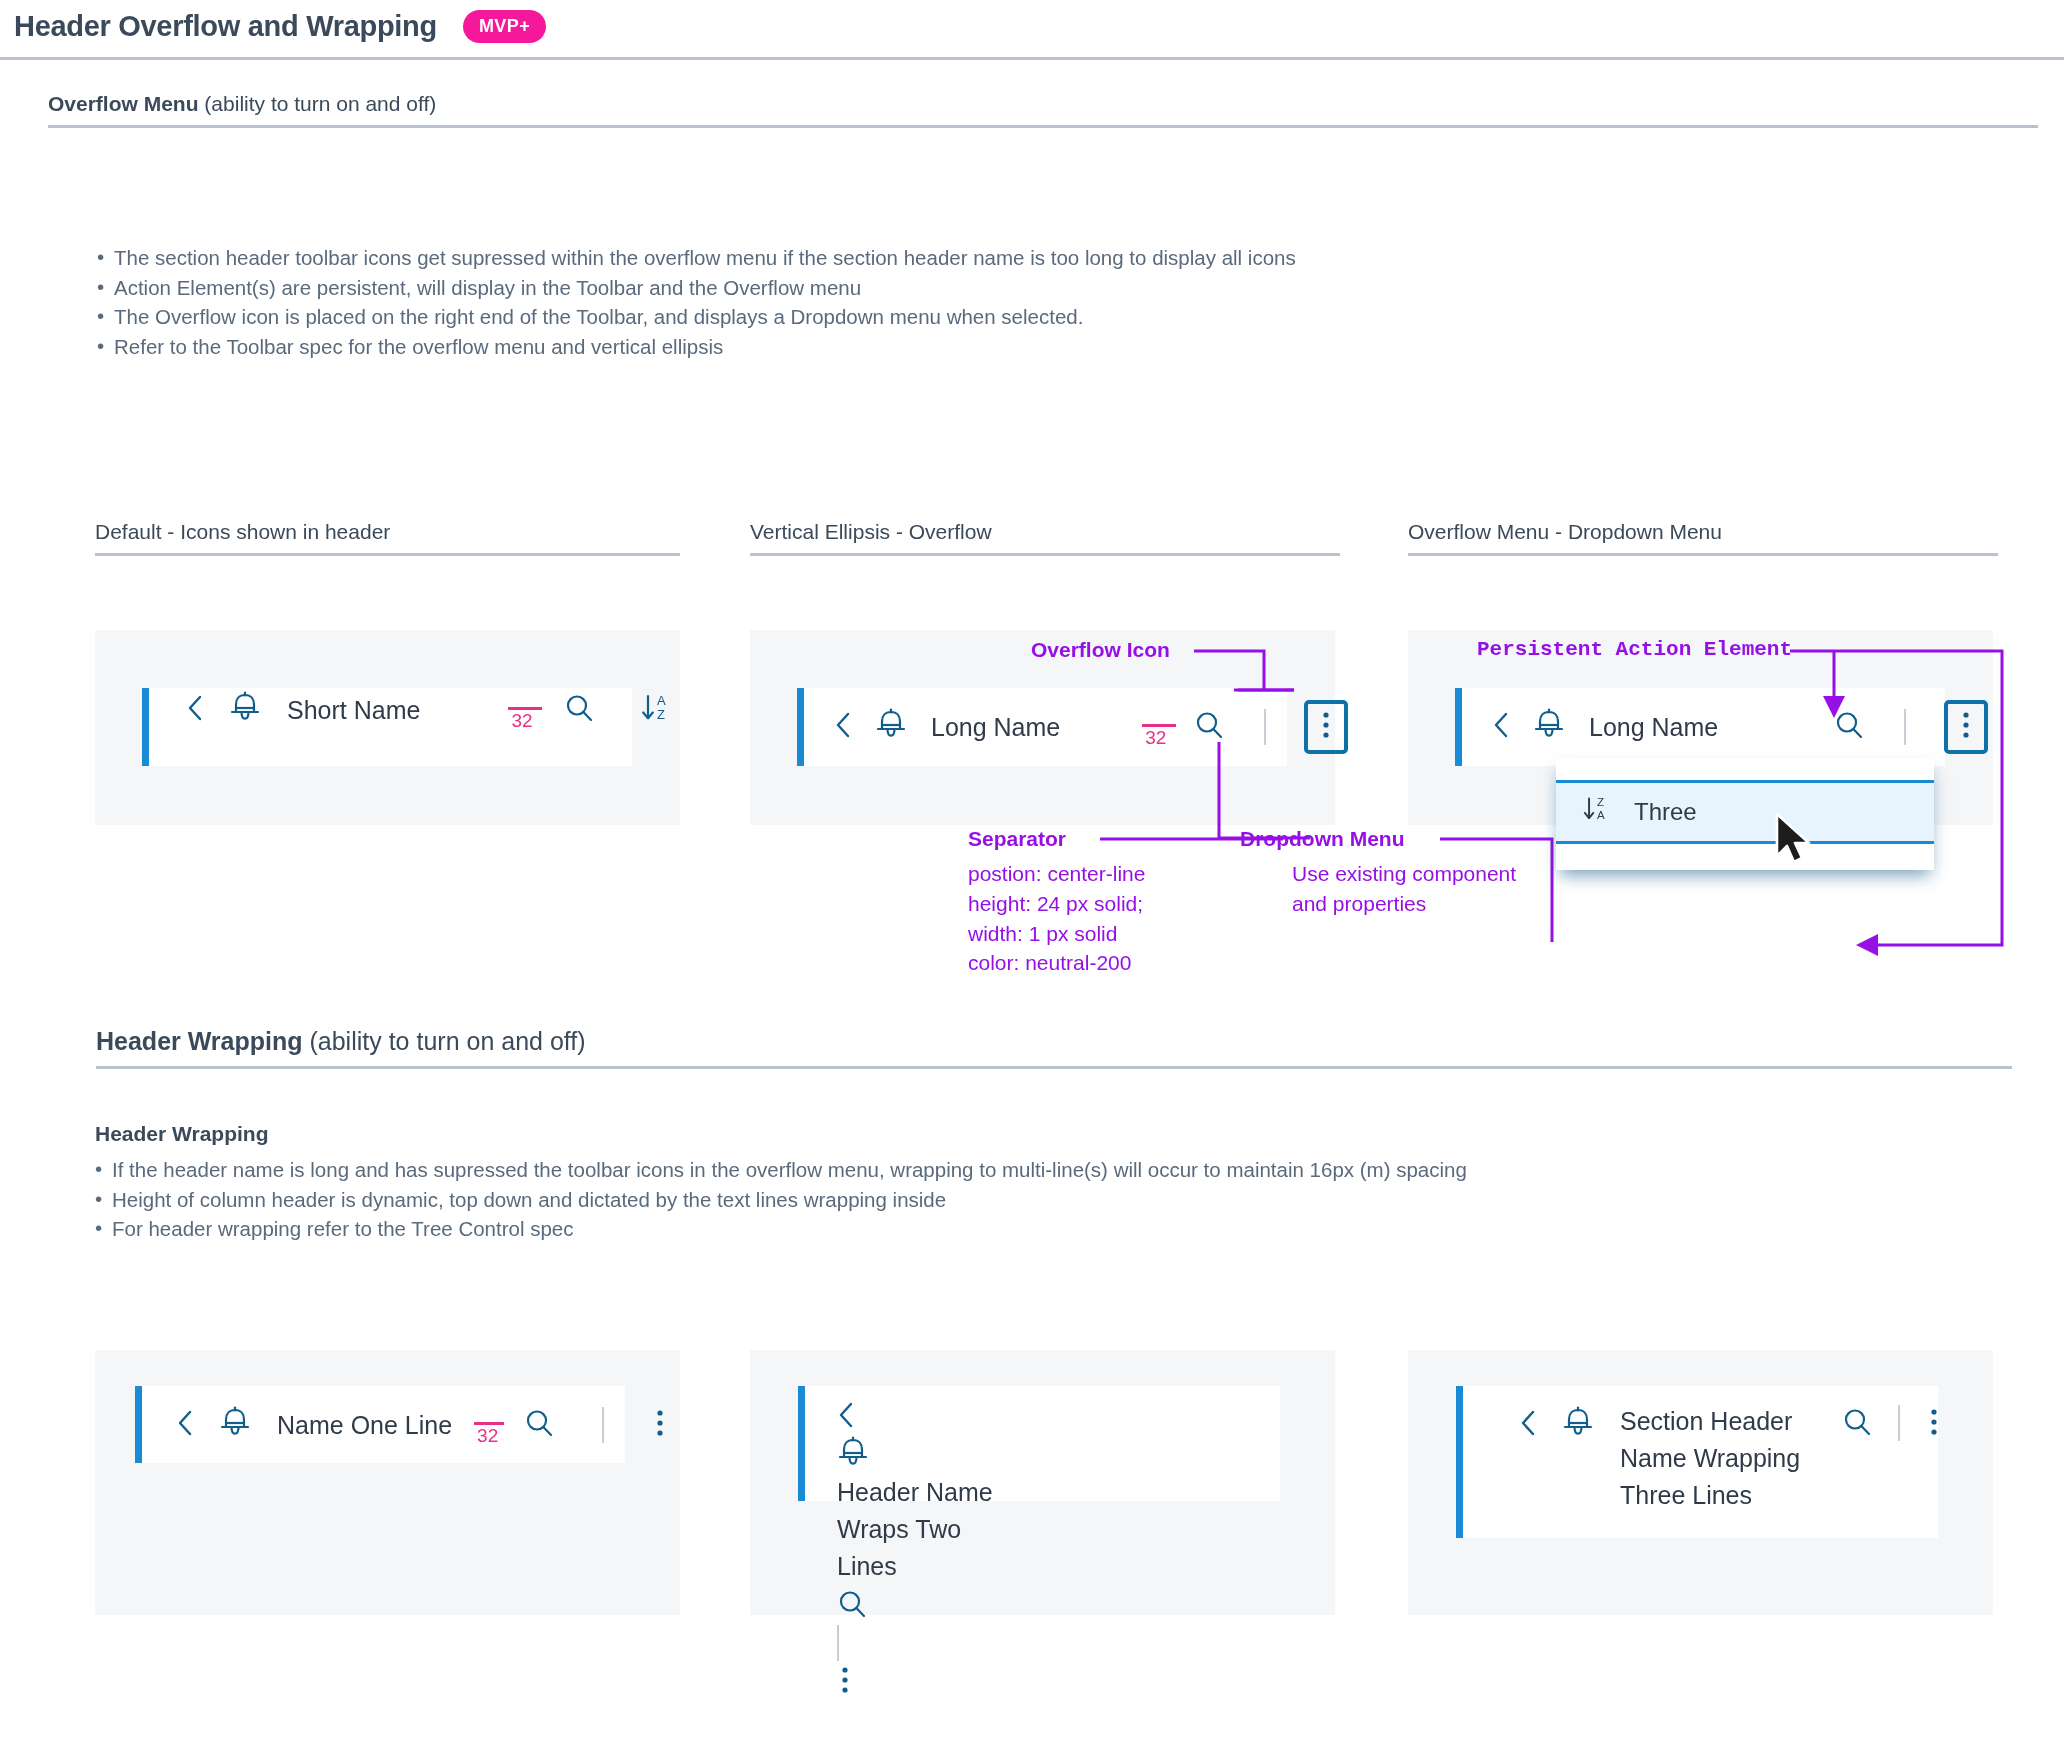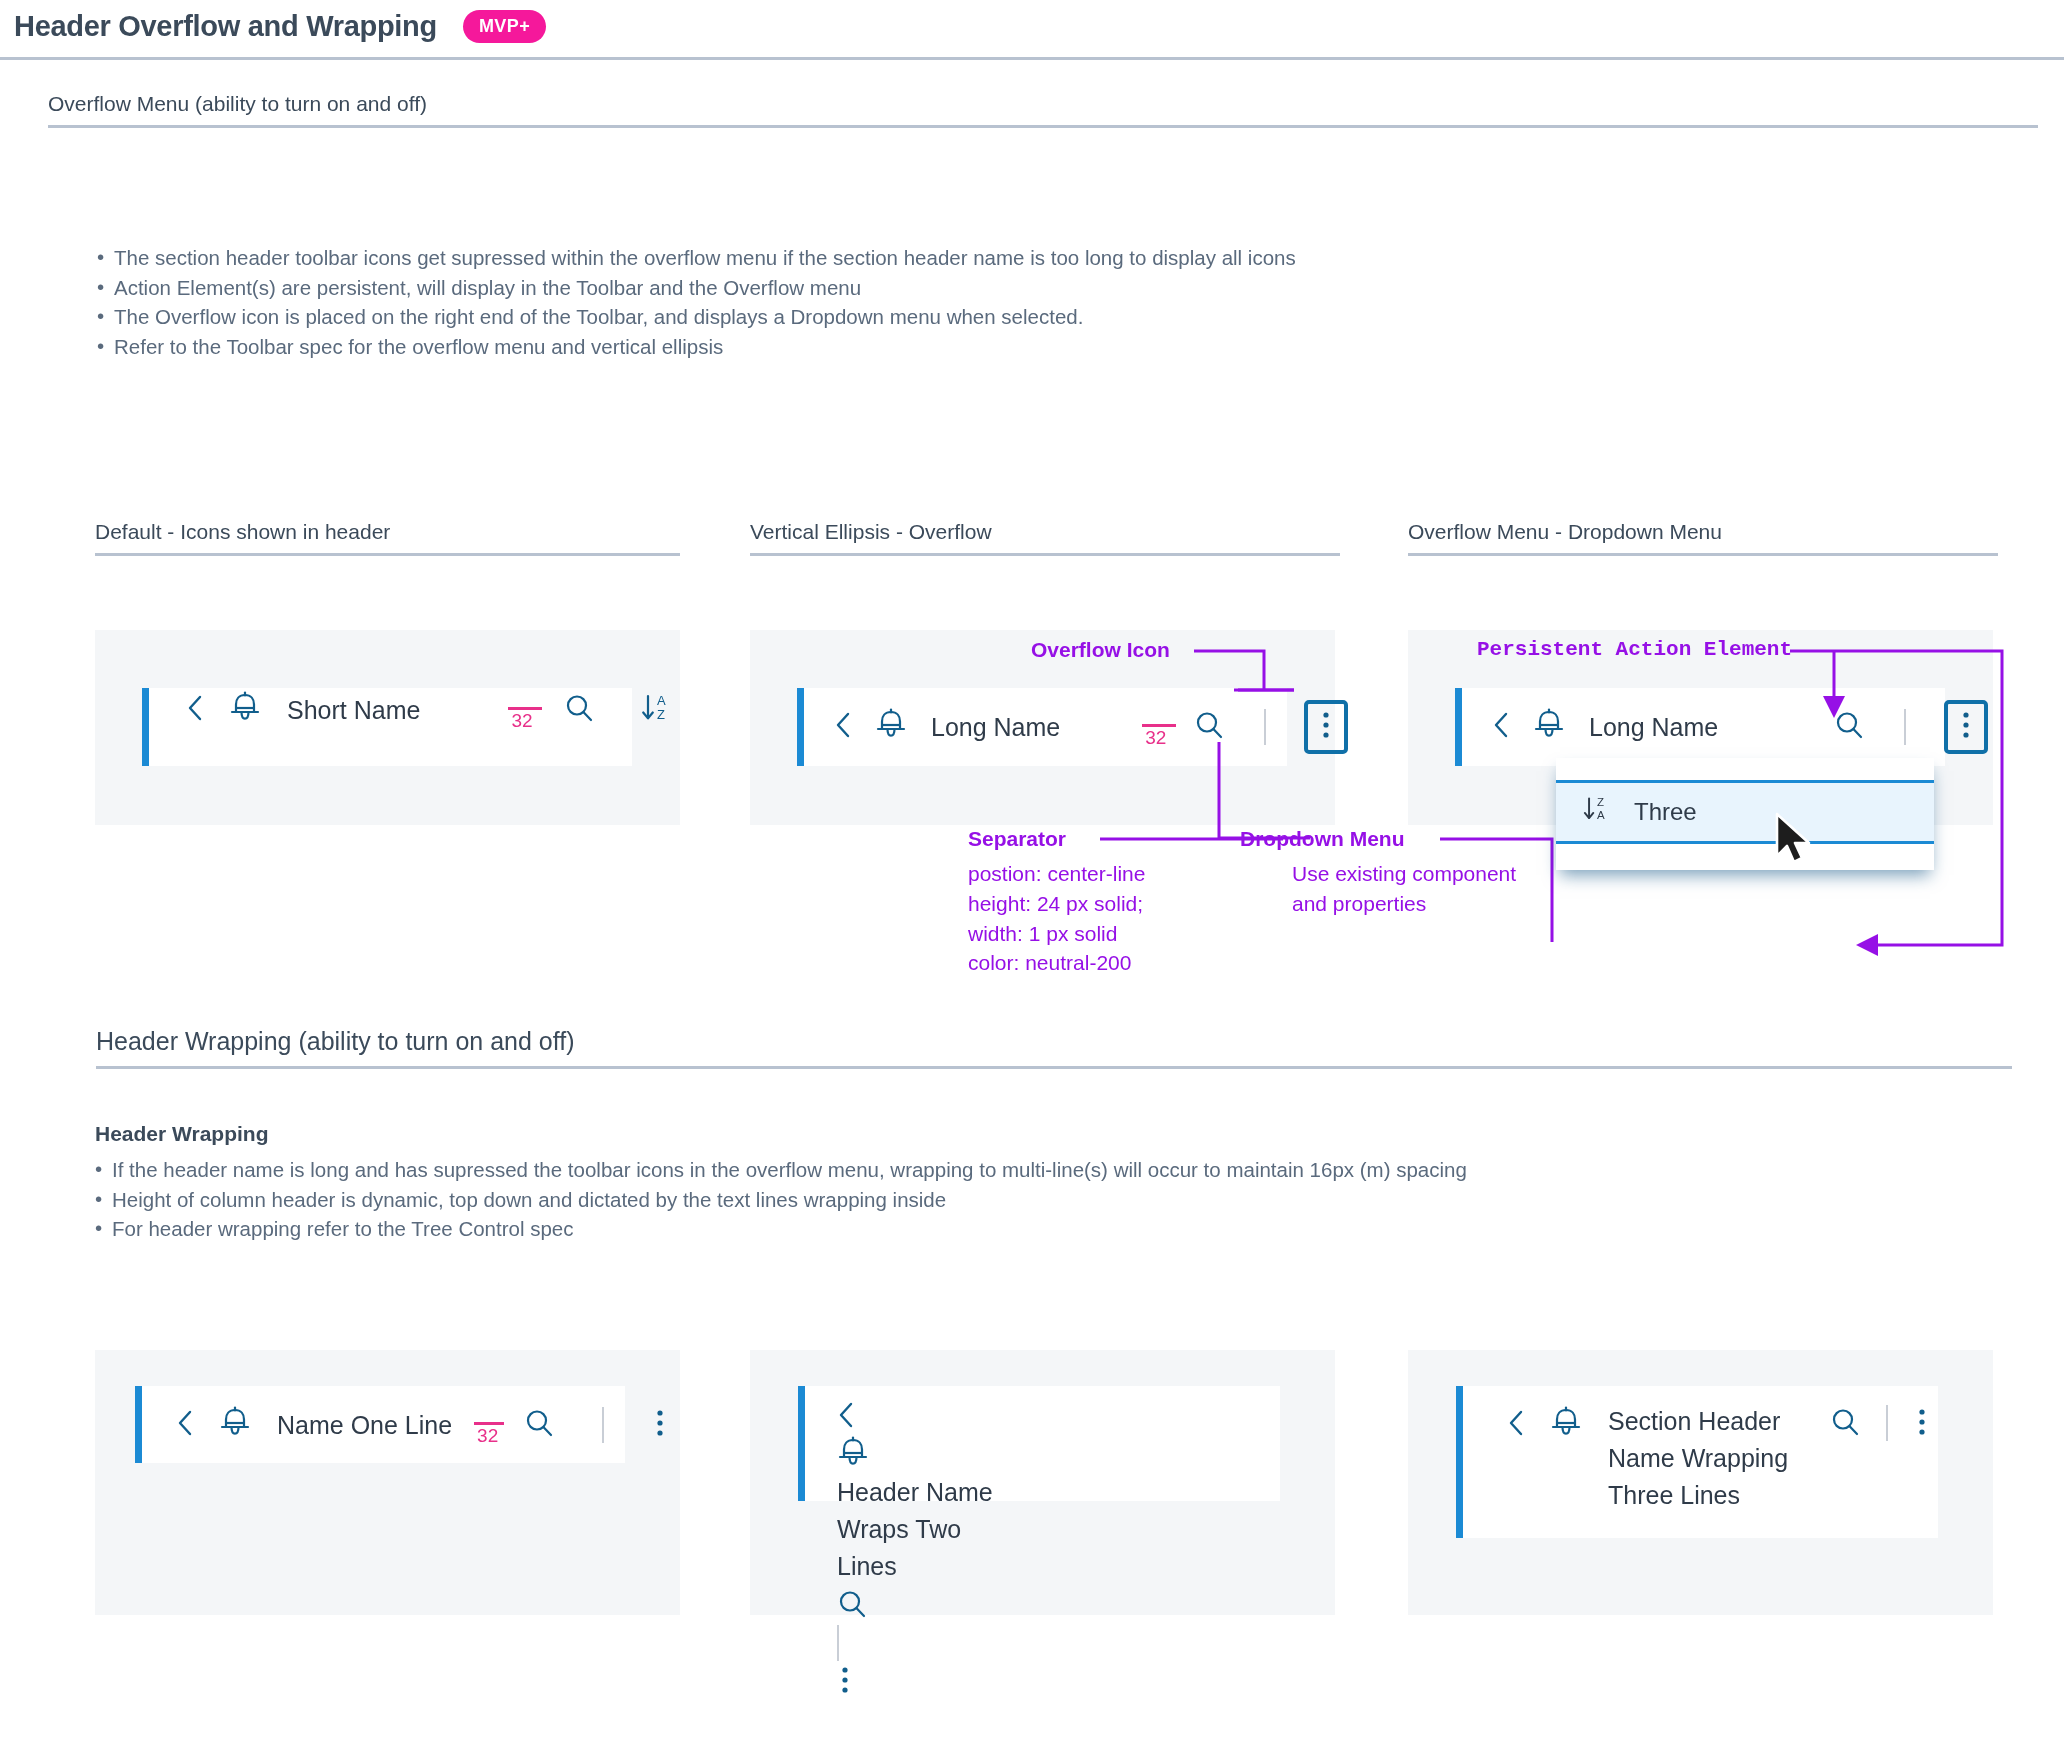--- a/index.html
+++ b/index.html
@@ -42,21 +42,21 @@
   
   .section {
     margin: 0 26px 0 48px;
   }
   .section-head {
     font-size: 25px;
     color: #3b4a5a;
     padding-bottom: 10px;
     border-bottom: 3px solid #b8c2d0;
   }
-  .section-head .strong { font-weight: normal; }
+  .section-head .strong { font-weight: bold; }
   .section-head .light { font-weight: normal; }
 
   
   .bullets {
     list-style: none;
     margin: 0;
     padding: 0;
     color: #5a6a7d;
     font-size: 20.5px;
     line-height: 1.45;
@@ -493,21 +493,21 @@
             </svg>
         </span>
       </div>
     </div>
   </div>
 </div>
 
 <div class="canvas" style="position:absolute; left:1408px; top:1350px; width:585px; height:265px;">
   <div class="hdr" style="position:absolute; left:48px; top:36px; width:482px; height:152px;">
     <div class="accent-bar"></div>
-    <div class="hdr-inner" style="padding-left:44px; gap:0;">
+    <div class="hdr-inner" style="padding-left:44px; gap:0;margin-left:12px;">
       <div class="row-line" style="margin-top:17px; gap:26px; align-items:flex-start;">
         <span class="ic" style="margin-top:6px;">
           <svg width="17" height="28" viewBox="0 0 17 28">
               <path d="M14 3 L4 14 L14 25" fill="none" stroke="#115e8c" stroke-width="2.4" stroke-linecap="round" stroke-linejoin="round"></path>
             </svg>
         </span>
         <span class="ic" style="margin-top:3px;">
           <svg width="32" height="34" viewBox="0 0 32 34">
             <path d="M16 4 C10 4 7 8.2 7 13.5 L7 21 L25 21 L25 13.5 C25 8.2 22 4 16 4 Z" fill="none" stroke="#115e8c" stroke-width="2.2"></path>
             <line x1="3" y1="21" x2="29" y2="21" stroke="#115e8c" stroke-width="2.2" stroke-linecap="round"></line>

